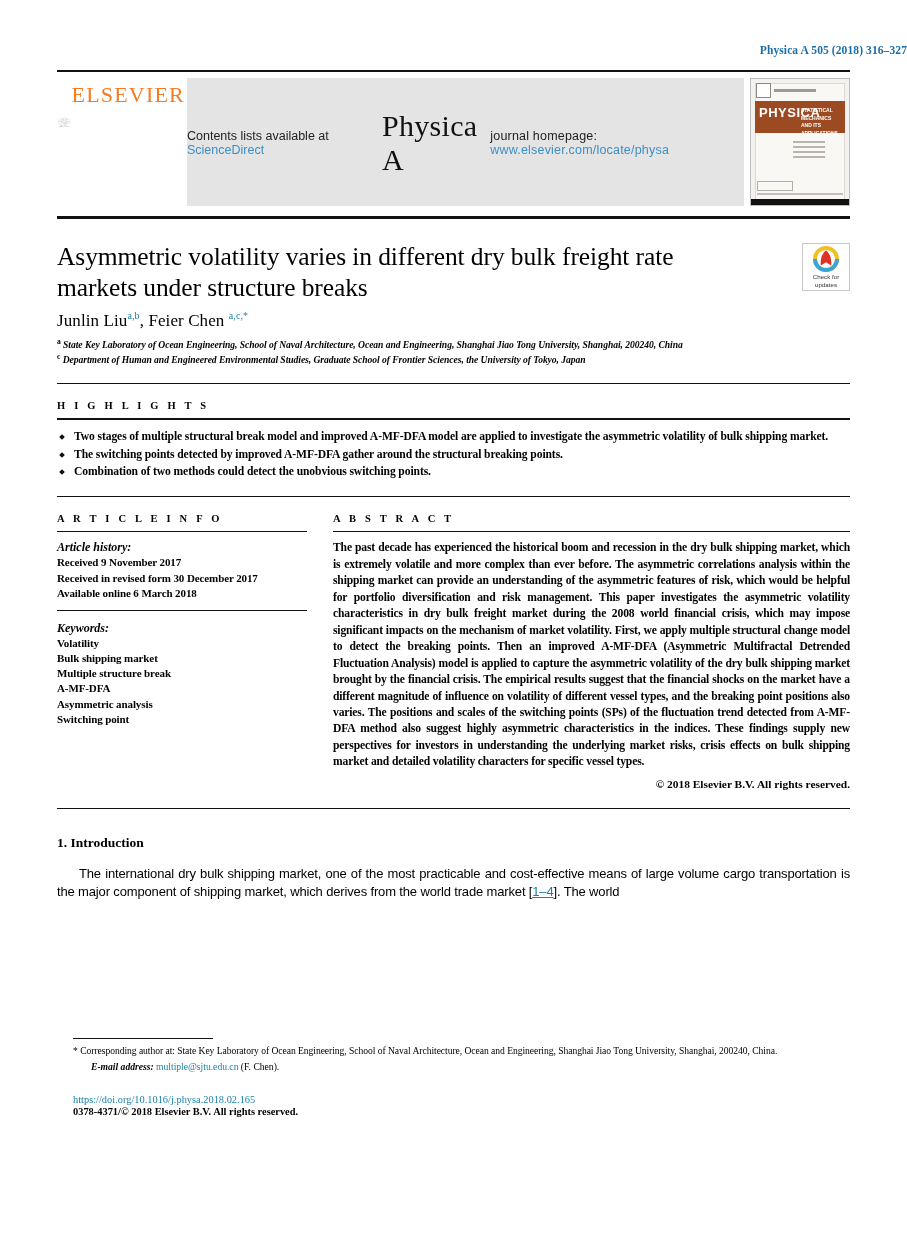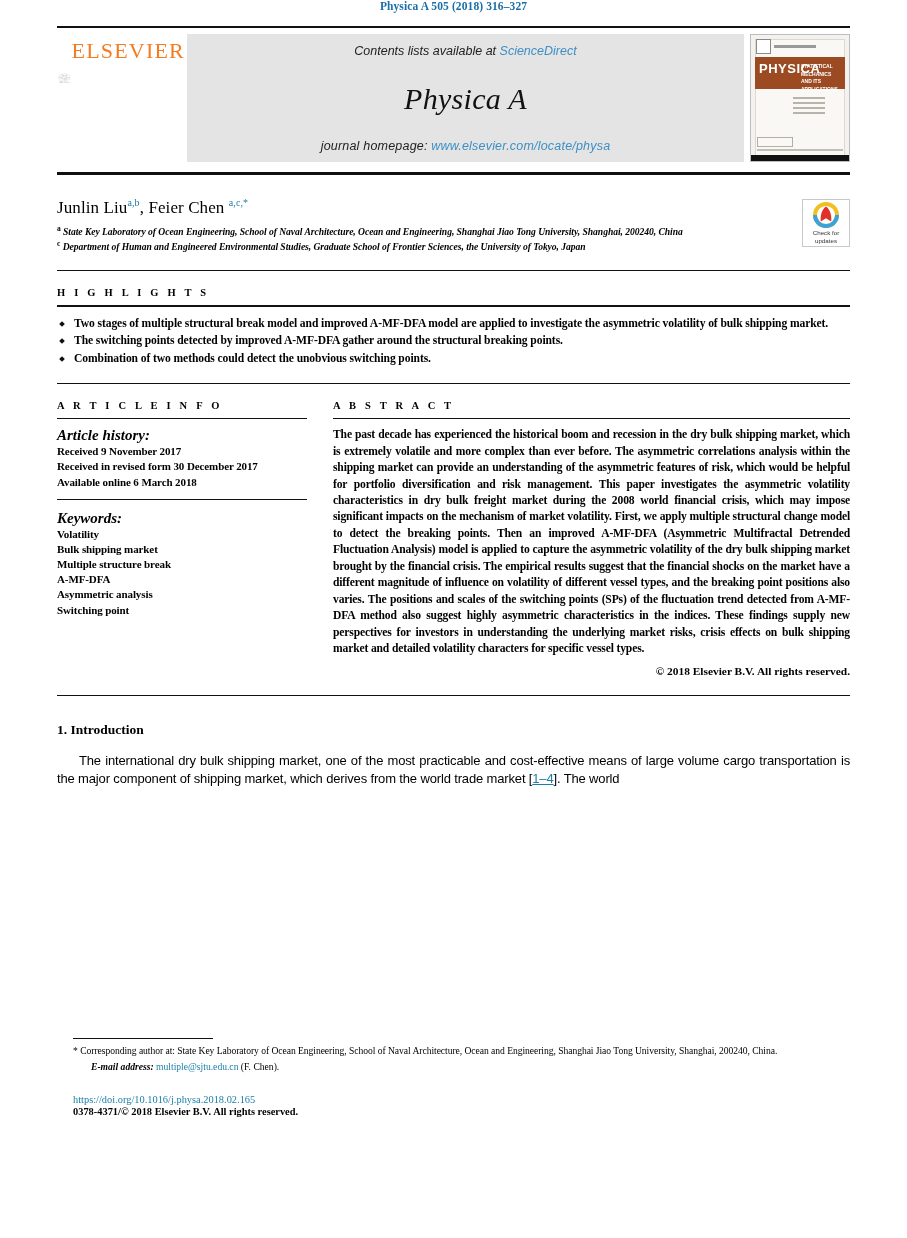--- a/index.html
+++ b/index.html
@@ -17,23 +17,24 @@
   }
   .page {
     width: 907px;
     height: 1238px;
     position: relative;
     box-sizing: border-box;
   }
 
   
   .runhead {
-    text-align: center;
+    text-align: right;
     font-size: 11.5px;
     color: #1a6ea8;
+    padding-top: 44px;
     letter-spacing: 0.1px;
     font-weight: bold;
   }
 
   
   .masthead {
     margin: 14px 57px 0 57px;
     display: flex;
     align-items: stretch;
     border-top: 2px solid #111;
@@ -52,26 +53,25 @@
     color: #F47B20;
     font-family: "Liberation Serif", serif;
     font-size: 22px;
     letter-spacing: 1.2px;
     margin-top: 2px;
   }
   .journal-band {
     flex: 1 1 auto;
     background: #e4e4e4;
     display: flex;
-    flex-direction: column;
+    flex-direction: row;
     align-items: center;
     justify-content: space-between;
     padding: 10px 0 9px 0;
     margin-left: 2px;
-    font-style: italic;
   }
   .contents-line {
     font-family: "Liberation Sans", sans-serif;
     font-size: 12.5px;
     color: #222;
   }
   .contents-line a, .homepage-line a {
     color: #3d8fc4;
     text-decoration: none;
   }
@@ -216,21 +216,21 @@
     gap: 26px;
   }
   .col-info { flex: 0 0 250px; }
   .col-abs  { flex: 1 1 auto; }
   .sub-rule { border-top: 1.6px solid #111; margin-top: 7px; }
   .info-block { margin-top: 8px; }
   .info-block .lbl {
     font-family: "Liberation Serif", serif;
     font-style: italic;
     font-weight: bold;
-    font-size: 15px;
+    font-size: 12px;
     display: block;
   }
   .info-block .ln {
     font-family: "Liberation Serif", serif;
     font-weight: bold;
     font-size: 11px;
     display: block;
     line-height: 1.38;
     letter-spacing: -0.1px;
   }
@@ -379,20 +379,21 @@
       </div>
       <div class="cover-footbox"></div>
       <div class="cover-footline"></div>
       <div class="cover-bottombar"></div>
     </div>
   </div>
 
   <div class="rule-thick"></div>
 
   <div class="titleblock">
+    <h1 class="paper-title">Asymmetric volatility varies in different dry bulk freight rate markets under structure breaks</h1>
 
     <div class="authors">
       <span>Junlin Liu</span><sup>a,b</sup>,
       <span>Feier Chen</span> <sup class="star">a,c,*</sup>
     </div>
 
     <div class="affils">
       <p class="affil"><sup>a</sup> <span>State Key Laboratory of Ocean Engineering, School of Naval Architecture, Ocean and Engineering, Shanghai Jiao Tong University, Shanghai, 200240, China</span></p>
       <p class="affil"><sup>c</sup> <span>Department of Human and Engineered Environmental Studies, Graduate School of Frontier Sciences, the University of Tokyo, Japan</span></p>
     </div>

